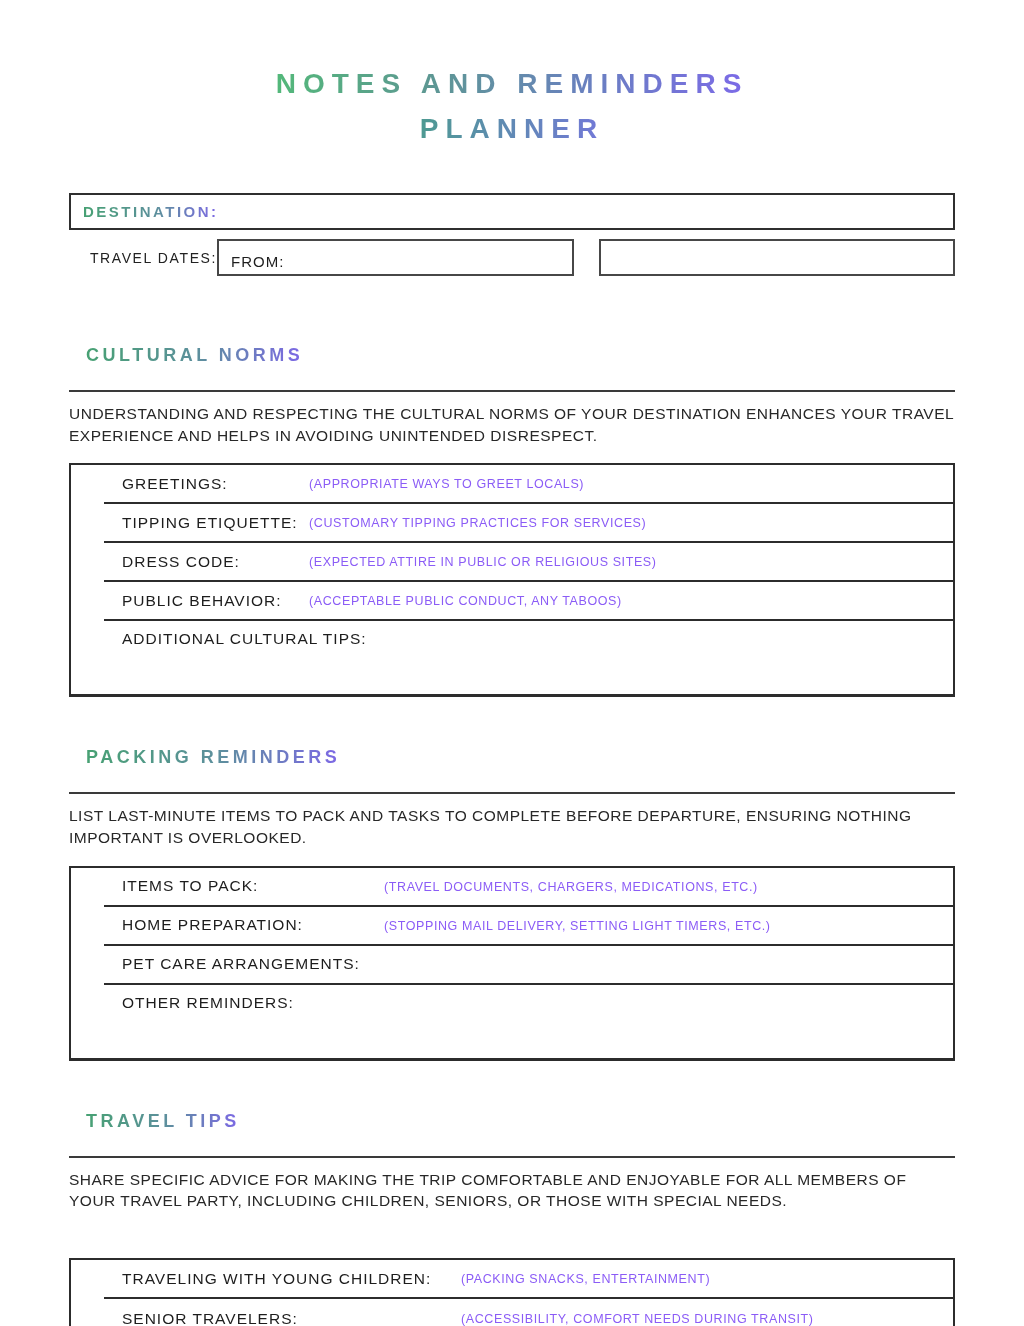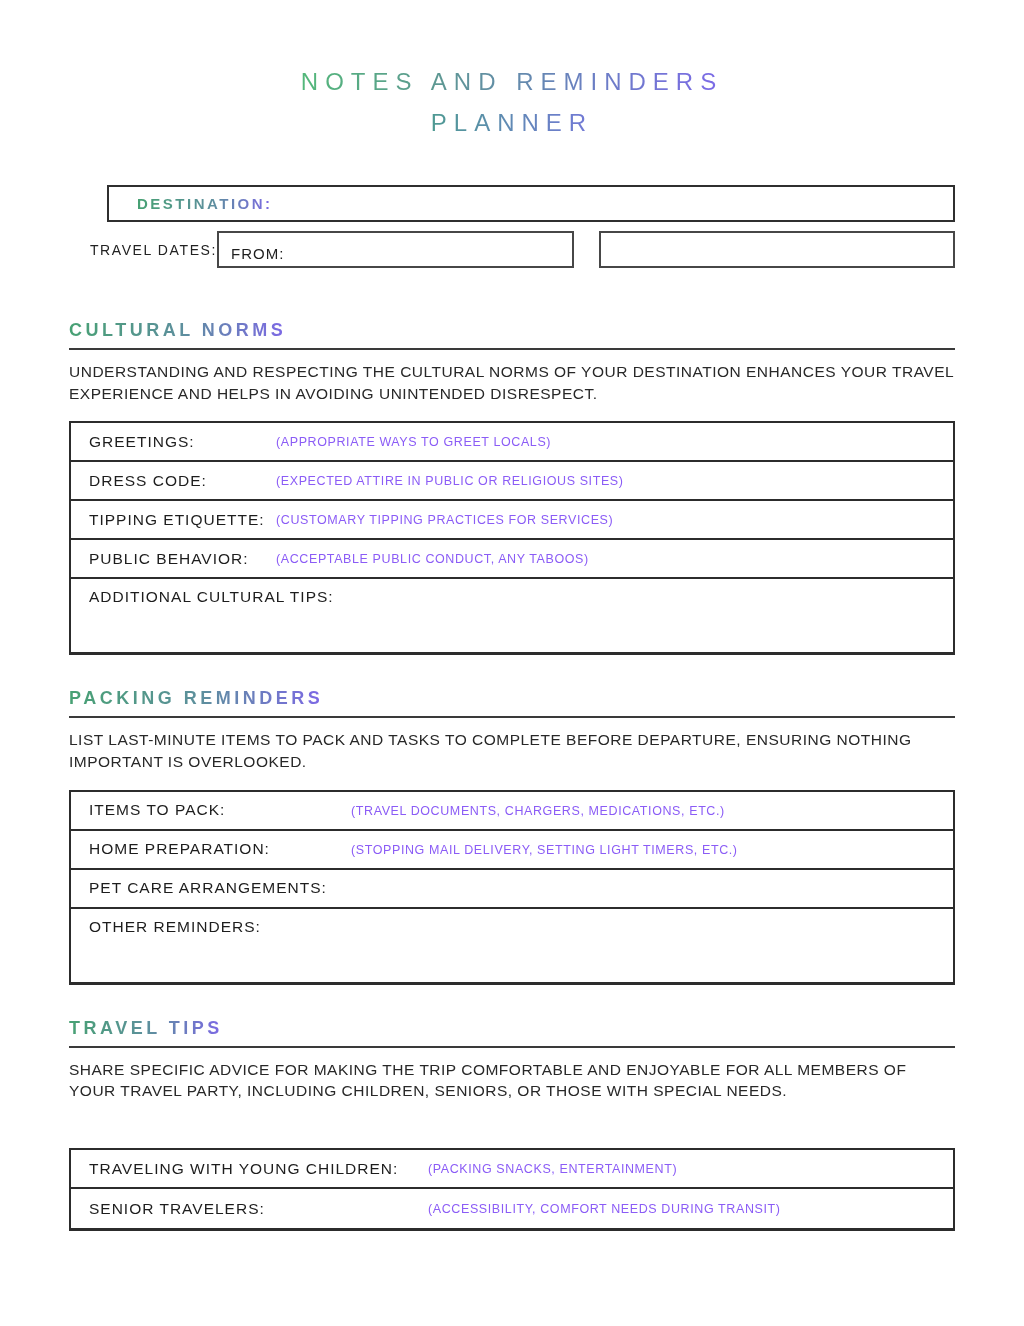--- a/index.html
+++ b/index.html
@@ -10,22 +10,22 @@
     background: #ffffff;
     font-family: "Liberation Sans", sans-serif;
     color: #2b2b2b;
   }
   .page { width: 1024px; height: 1326px; padding: 0 69px; overflow: hidden; }
 
   
   .title-block { text-align: center; padding-top: 70px; }
   .title-line {
     display: inline-block;
-    font-weight: normal;
-    font-size: 24px;
+    font-weight: bold;
+    font-size: 28px;
     line-height: 1.0;
     letter-spacing: 7px;
     -webkit-background-clip: text;
     background-clip: text;
     color: transparent;
   }
   .title-line1 {
     background-image: linear-gradient(90deg, #53b87a 0%, #5d9892 32%, #6a7fc2 68%, #7c6ae8 100%);
   }
   .title-line2 {
@@ -33,22 +33,21 @@
     background-image: linear-gradient(90deg, #4e9a92 0%, #7378d8 100%);
   }
 
   
   .destination-box {
     margin-top: 50px;
     height: 37px;
     border: 2px solid #2f2f2f;
     display: flex;
     align-items: center;
-    padding-left: 28px;
-    margin-left: 38px;
+    padding-left: 12px;
   }
   .destination-label {
     font-size: 15px;
     font-weight: bold;
     letter-spacing: 2.5px;
     background-image: linear-gradient(90deg, #47a173 0%, #5d8f9d 55%, #7d68e6 100%);
     -webkit-background-clip: text;
     background-clip: text;
     color: transparent;
   }
@@ -62,21 +61,21 @@
   }
   .date-box { height: 37px; border: 2px solid #474747; background: #fff; }
   .from-box { width: 357px; flex: 0 0 auto; display: flex; align-items: center; padding-left: 12px; }
   .to-box { width: 356px; flex: 0 0 auto; margin-left: 25px; }
   .from-label { font-size: 15px; letter-spacing: 1px; color: #1e1e1e; margin-top: 8px; }
 
   
   .planner-section { margin-top: 33px; }
   #sections > section:first-child { margin-top: 52px; }
   .section-heading {
-    margin: 0;
+    margin: 17px;
     display: inline-block;
     font-size: 18px;
     font-weight: bold;
     letter-spacing: 3.5px;
     background-image: linear-gradient(90deg, #47a173 0%, #5d8f9d 52%, #7d68e6 100%);
     -webkit-background-clip: text;
     background-clip: text;
     color: transparent;
   }
   .section-rule { border: none; border-top: 2px solid #3a3a3a; margin: 7px 0 0 0; }
@@ -85,20 +84,21 @@
     font-size: 15.5px;
     letter-spacing: 0.5px;
     line-height: 1.4;
     color: #282828;
   }
   .section-table {
     margin-top: 17px;
     border: 2px solid #2c2c2c;
     border-bottom-width: 3px;
     background: #fff;
+    padding-left: 33px;
   }
   #sections > section:nth-child(3) .section-table { margin-top: 46px; }
   .table-row {
     display: flex;
     align-items: center;
     height: 39px;
     padding-left: 18px;
     border-bottom: 2px solid #2c2c2c;
     background: #fff;
   }
@@ -157,27 +157,27 @@
     <h2 class="section-heading">CULTURAL NORMS</h2>
     <hr class="section-rule">
     <p class="section-desc">UNDERSTANDING AND RESPECTING THE CULTURAL NORMS OF YOUR DESTINATION ENHANCES YOUR TRAVEL EXPERIENCE AND HELPS IN AVOIDING UNINTENDED DISRESPECT.</p>
     <div class="section-table">
   <div class="table-row">
     <span class="row-label">GREETINGS:</span>
     <span class="row-hint">(APPROPRIATE WAYS TO GREET LOCALS)</span>
   </div>
 
   <div class="table-row">
+    <span class="row-label">TIPPING ETIQUETTE:</span>
+    <span class="row-hint">(CUSTOMARY TIPPING PRACTICES FOR SERVICES)</span>
+  </div>
+
+  <div class="table-row">
     <span class="row-label">DRESS CODE:</span>
     <span class="row-hint">(EXPECTED ATTIRE IN PUBLIC OR RELIGIOUS SITES)</span>
-  </div>
-
-  <div class="table-row">
-    <span class="row-label">TIPPING ETIQUETTE:</span>
-    <span class="row-hint">(CUSTOMARY TIPPING PRACTICES FOR SERVICES)</span>
   </div>
 
   <div class="table-row">
     <span class="row-label">PUBLIC BEHAVIOR:</span>
     <span class="row-hint">(ACCEPTABLE PUBLIC CONDUCT, ANY TABOOS)</span>
   </div>
 
   <div class="table-row">
     <span class="row-label">ADDITIONAL CULTURAL TIPS:</span>
     <span class="row-hint"></span>

